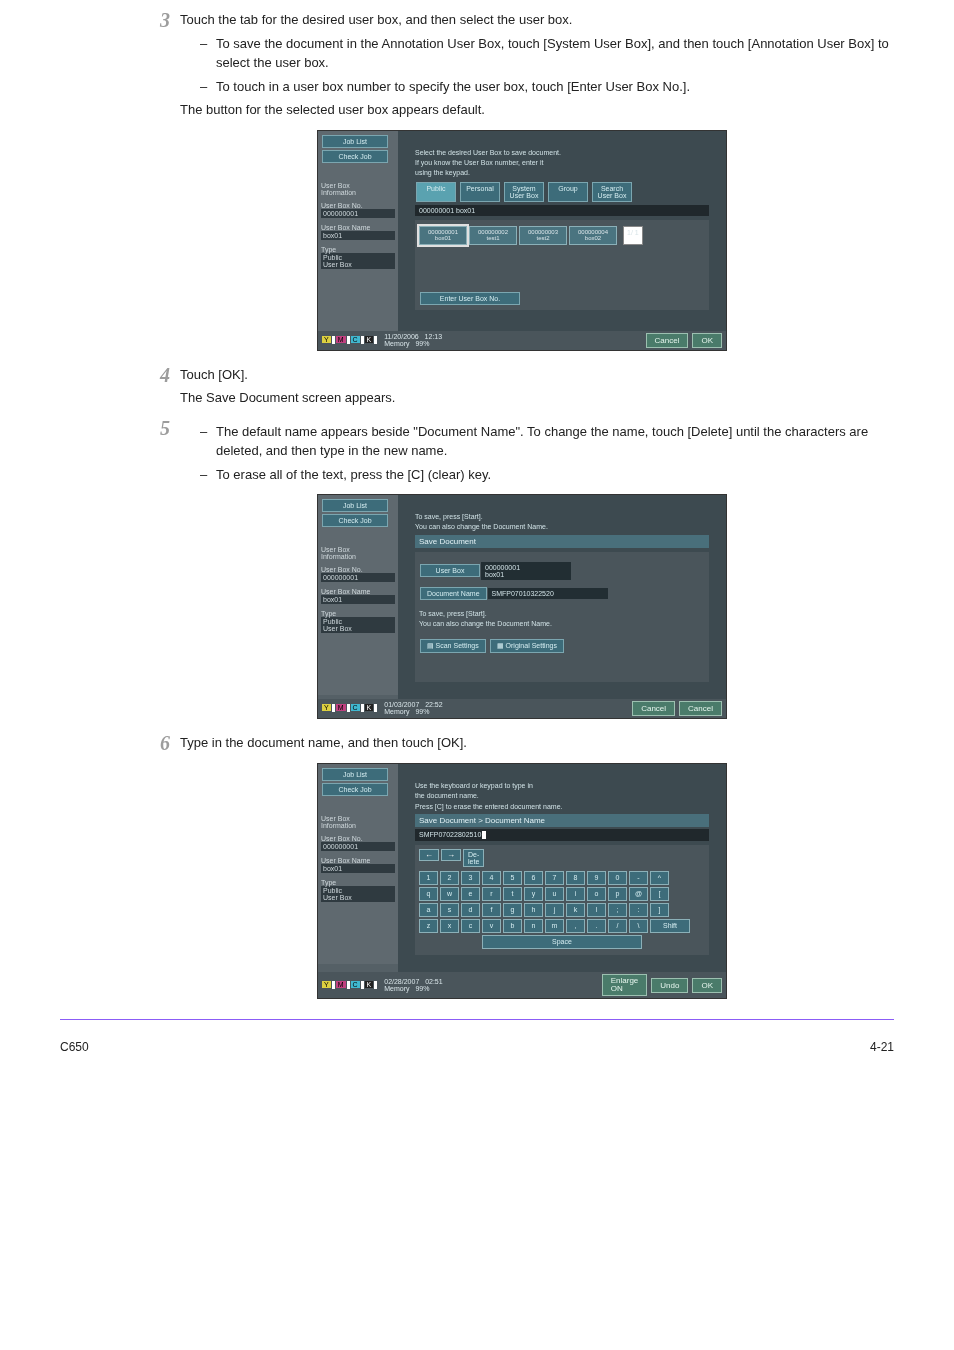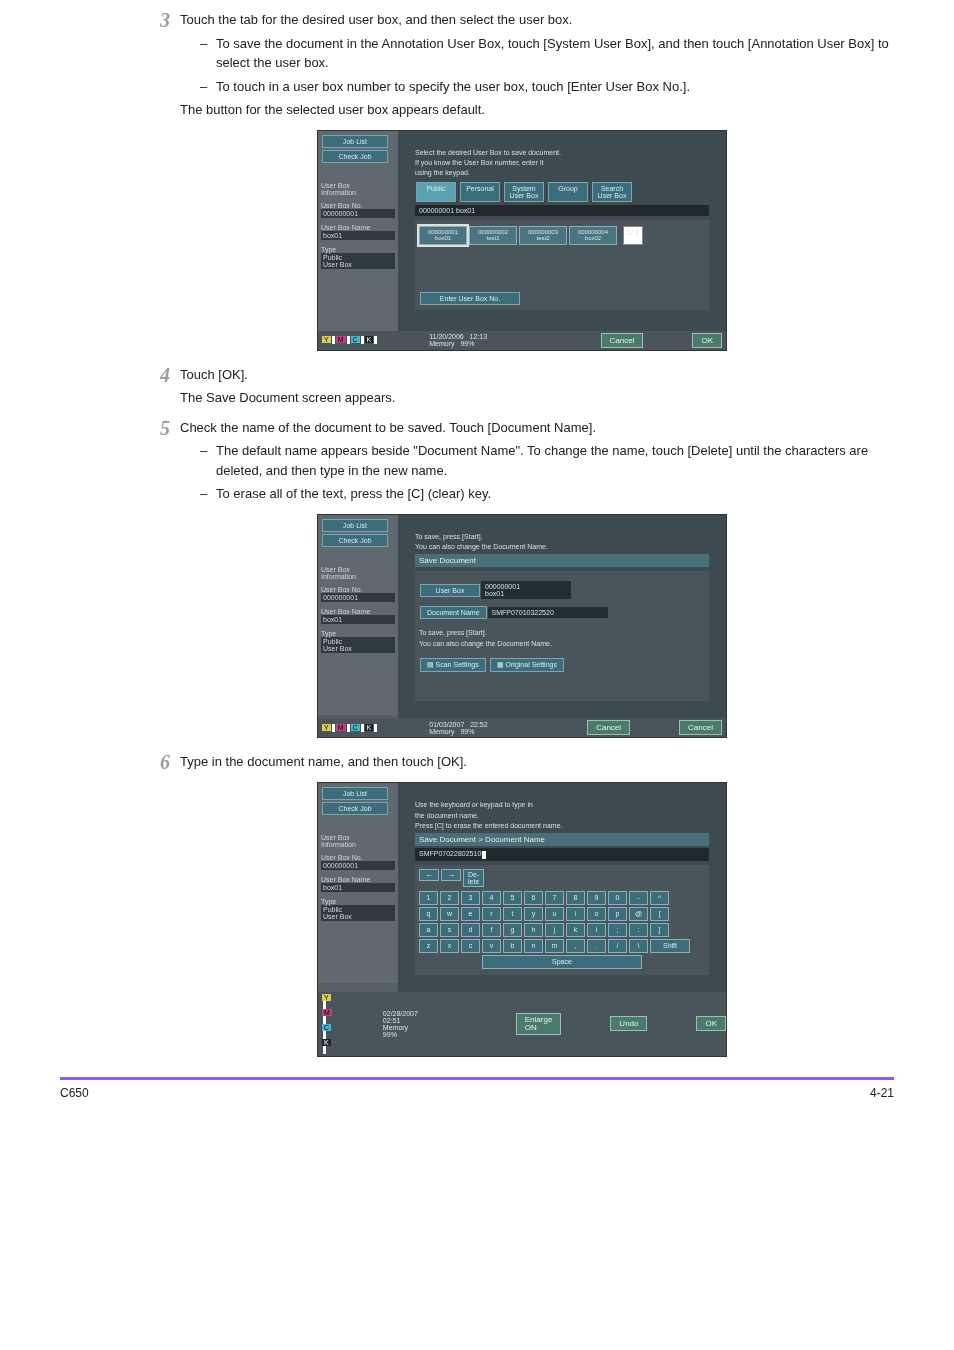--- a/index.html
+++ b/index.html
@@ -32,32 +32,32 @@
   .tab-btn { display:inline-block; background:#3d6c7a; border:1px solid #7ba6b0; color:#d4ecf0; padding:2px 4px; margin:1px; font-size:7px; min-width:40px; text-align:center;}
   .tab-btn.active { background:#5aa2b0; }
   .ss-info-label { margin-top:4px; font-size:7px; }
   .ss-info-val { background:#2f3a40; padding:1px 2px; margin-bottom:2px; font-size:7px;}
   .ss-title-bar { background:#496f7b; padding:2px 4px; margin:2px 0; font-size:8px; color:#e0f0f4;}
   .ss-field { background:#222e33; color:#cfe0e4; padding:2px 4px; margin:2px 0; font-size:7px; display:inline-block; min-width:60px;}
   .ss-box-list { display:flex; gap:2px; margin:2px 0; flex-wrap:wrap;}
   .box-item { background:#4a7480; border:1px solid #8bb0b8; padding:2px 3px; font-size:6px; min-width:48px; text-align:center; line-height:1.1;}
   .box-item.sel { outline:2px solid #e0e0e0; }
   .grn-btn { display:inline-block; background:#4a7b6a; border:1px solid #9cc0b0; color:#e4f4ec; padding:2px 8px; font-size:8px; margin-left:4px;}
-  .status-row { background:#4a555b; padding:2px 4px; font-size:7px; display:flex; align-items:center;gap:45px;}
+  .status-row { background:#4a555b; padding:2px 4px; font-size:7px; display:flex; align-items:center;}
   .toner { display:inline-block; font-size:7px; }
   .toner span.y { background:#dcd040; color:#000; padding:0 2px; }
   .toner span.m { background:#c04080; color:#000; padding:0 2px; }
   .toner span.c { background:#40b8d0; color:#000; padding:0 2px; }
   .toner span.k { background:#222; color:#fff; padding:0 2px; }
   .toner span.b { display:inline-block; width:3px; height:8px; background:#fff; margin:0 1px; vertical-align:middle;}
   .kbd-row { display:flex; gap:2px; margin:2px 0; flex-wrap:nowrap; }
   .key { background:#3d6c7a; border:1px solid #8bb0b8; color:#d4ecf0; width:19px; height:14px; font-size:7px; text-align:center; line-height:12px; }
   .key.wide { width:40px; }
   .key.space { width:160px; }
-  .ftr { display:flex; justify-content:space-between; border-top:3px solid #8b5cf6; margin-top:20px; padding-top:6px; font-size:12px;}
+  .ftr { display:flex; justify-content:space-between; border-top:1px solid #8b5cf6; margin-top:20px; padding-top:20px; font-size:12px;}
   .pg-ind { display:inline-block; background:#fff; border:1px solid #888; padding:2px 3px; font-size:7px; margin-left:4px;}
   .arrow-btn { display:inline-block; background:#3d6c7a; border:1px solid #8bb0b8; color:#fff; width:20px; height:12px; font-size:8px; text-align:center; line-height:10px;}
   .del-btn { display:inline-block; background:#3d6c7a; border:1px solid #8bb0b8; color:#d4ecf0; padding:1px 4px; font-size:7px;}
   .input-line { background:#20282c; color:#cfe0e4; padding:2px 4px; margin:2px 0; font-size:7px; }
   .input-line .cursor { display:inline-block; width:4px; height:8px; background:#fff; vertical-align:middle; margin-left:1px;}
   .helper { font-size:7px; color:#cfe0e4; line-height:1.2; padding:1px 0;}
 </style>
 </head>
 <body>
 
@@ -144,21 +144,20 @@
       <div class="step-num">4</div>
       <div class="step-body">
         <div>Touch [OK].</div>
         <div class="plain">The Save Document screen appears.</div>
       </div>
     </div>
 
     <div class="step-row">
       <div class="step-num">5</div>
       <div class="step-body">
-        <div>Check the name of the document to be saved. Touch [Document Name].</div>
         <div class="sub">
             <div class="dash">–</div>
             <div class="sub-text">The default name appears beside "Document Name". To change the name, touch [Delete] until the characters are deleted, and then type in the new name.</div>
           </div>
         <div class="sub">
             <div class="dash">–</div>
             <div class="sub-text">To erase all of the text, press the [C] (clear) key.</div>
           </div>
       </div>
     </div>

